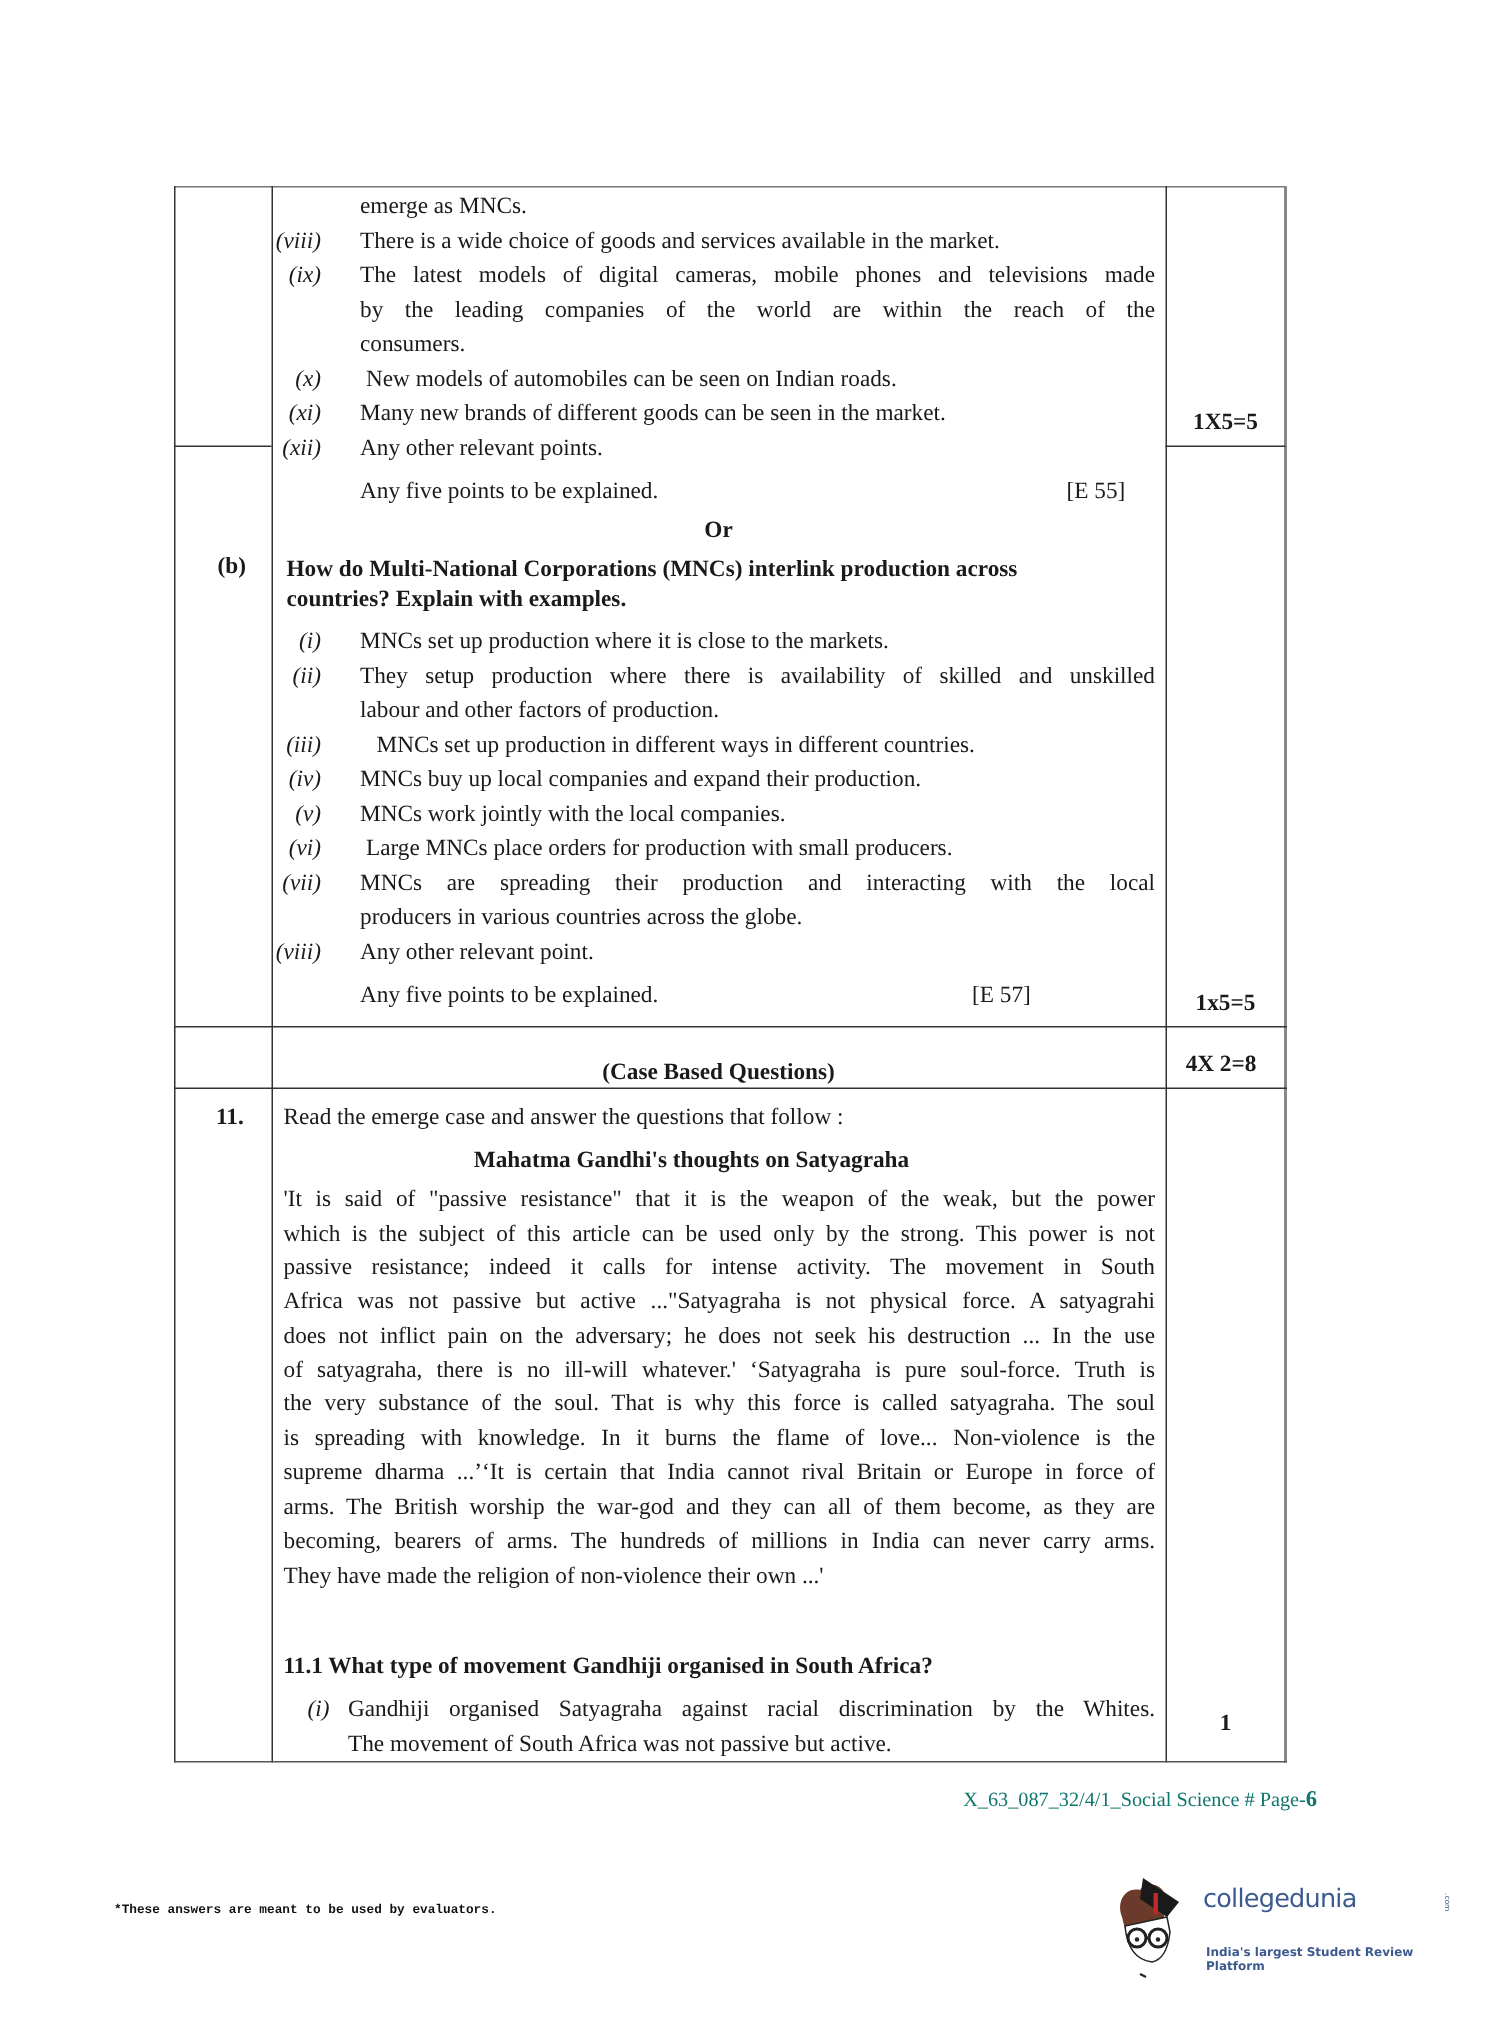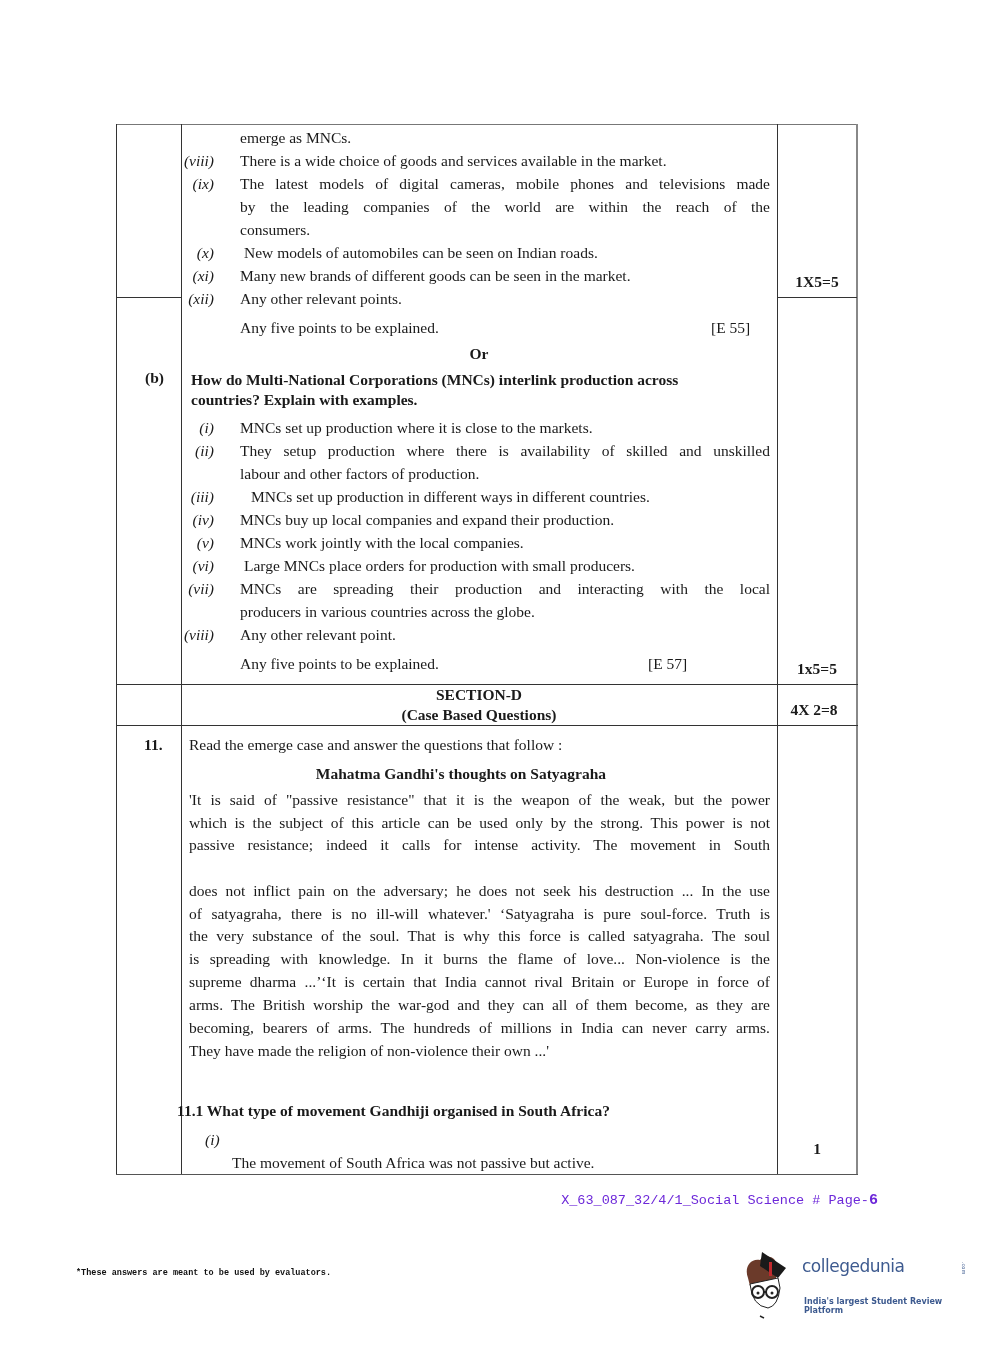--- a/index.html
+++ b/index.html
@@ -13,21 +13,21 @@
   .hline { position: absolute; height: 1px; background: #333; }
   .frame-right { background: #888; width: 2px; }
 
   .t { position: absolute; font-size: 15.5px; line-height: 23px; white-space: nowrap; }
   .num { font-style: italic; text-align: right; width: 40px; }
   .txt { left: 240px; }
   .just { white-space: normal; text-align: justify; text-align-last: justify; }
   .b { font-weight: bold; }
   .center { text-align: center; }
 
-  .footer-code { position: absolute; right: 124px; top: 1192px; font-family: Liberation Mono, monospace; font-size: 13.5px; color: #6d28d9; white-space: nowrap; }
+  .footer-code { position: absolute; right: 124px; top: 1192px; font-family: Liberation Serif, serif; font-size: 13.5px; color: #0f766e; white-space: nowrap; }
   .footer-code .pg { font-weight: bold; font-size: 15px; }
   .disclaimer { position: absolute; left: 76px; top: 1268px; font-family: Liberation Mono, monospace; font-weight: bold; font-size: 8.5px; color: #111; }
 
   .logo { position: absolute; left: 742px; top: 1248px; width: 230px; height: 72px; }
   .logo-word { position: absolute; left: 60px; top: 8px; font-family: "DejaVu Sans", sans-serif; font-size: 17px; color: #3d5a8f; letter-spacing: -0.5px; }
   .logo-com { position: absolute; left: 219px; top: 14px; font-size: 5px; color: #3d5a8f; writing-mode: vertical-rl; font-family: "DejaVu Sans", sans-serif; }
   .logo-tag { position: absolute; left: 62px; top: 49px; font-family: "DejaVu Sans", sans-serif; font-weight: bold; font-size: 8px; color: #3d5a8f; }
 </style>
 </head>
 <body>
@@ -98,43 +98,44 @@
   <div class="t txt just" style="top:577px; width:530px;">MNCs are spreading their production and interacting with the local</div>
   <div class="t txt" style="top:600px;">producers in various countries across the globe.</div>
 
   <div class="t num" style="left:174px; top:623px;">(viii)</div>
   <div class="t txt" style="top:623px;">Any other relevant point.</div>
 
   <div class="t txt" style="top:652px;">Any five points to be explained.</div>
   <div class="t" style="left:648px; top:652px;">[E 57]</div>
   <div class="t b center" style="left:777px; width:80px; top:657px;">1x5=5</div>
 
-  <div class="t b center" style="left:181px; width:596px; top:683px;">SECTION-D</div>
   <div class="t b center" style="left:181px; width:596px; top:703px;">(Case Based Questions)</div>
   <div class="t b center" style="left:777px; width:74px; top:698px;">4X 2=8</div>
 
   <div class="t b" style="left:144px; top:733px;">11.</div>
   <div class="t" style="left:189px; top:733px;">Read the emerge case and answer the questions that follow :</div>
   <div class="t b center" style="left:181px; width:560px; top:762px;">Mahatma Gandhi's thoughts on Satyagraha</div>
 
   <div class="t just" style="left:189px; width:581px; top:788px;">'It is said of "passive resistance" that it is the weapon of the weak, but the power</div>
   <div class="t just" style="left:189px; width:581px; top:811px;">which is the subject of this article can be used only by the strong. This power is not</div>
   <div class="t just" style="left:189px; width:581px; top:833px;">passive resistance; indeed it calls for intense activity. The movement in South</div>
+  <div class="t just" style="left:189px; width:581px; top:856px;">Africa was not passive but active ..."Satyagraha is not physical force. A satyagrahi</div>
   <div class="t just" style="left:189px; width:581px; top:879px;">does not inflict pain on the adversary; he does not seek his destruction ... In the use</div>
   <div class="t just" style="left:189px; width:581px; top:902px;">of satyagraha, there is no ill-will whatever.' ‘Satyagraha is pure soul-force. Truth is</div>
   <div class="t just" style="left:189px; width:581px; top:924px;">the very substance of the soul. That is why this force is called satyagraha. The soul</div>
   <div class="t just" style="left:189px; width:581px; top:947px;">is spreading with knowledge. In it burns the flame of love... Non-violence is the</div>
   <div class="t just" style="left:189px; width:581px; top:970px;">supreme dharma ...’‘It is certain that India cannot rival Britain or Europe in force of</div>
   <div class="t just" style="left:189px; width:581px; top:993px;">arms. The British worship the war-god and they can all of them become, as they are</div>
   <div class="t just" style="left:189px; width:581px; top:1016px;">becoming, bearers of arms. The hundreds of millions in India can never carry arms.</div>
   <div class="t" style="left:189px; top:1039px;">They have made the religion of non-violence their own ...'</div>
 
-  <div class="t b" style="left:177px; top:1099px;">11.1 What type of movement Gandhiji organised in South Africa?</div>
+  <div class="t b" style="left:189px; top:1099px;">11.1 What type of movement Gandhiji organised in South Africa?</div>
 
   <div class="t" style="left:205px; top:1128px; font-style:italic;">(i)</div>
+  <div class="t just" style="left:232px; width:538px; top:1128px;">Gandhiji organised Satyagraha against racial discrimination by the Whites.</div>
   <div class="t" style="left:232px; top:1151px;">The movement of South Africa was not passive but active.</div>
   <div class="t b center" style="left:777px; width:80px; top:1137px;">1</div>
 
   <div class="footer-code"><span>X_63_087_32/4/1_Social Science # Page-</span><span class="pg">6</span></div>
 
   <div class="disclaimer">*These answers are meant to be used by evaluators.</div>
 
   <div class="logo">
     <svg width="62" height="72" viewBox="0 0 62 72" style="position:absolute; left:0; top:0;">
 

